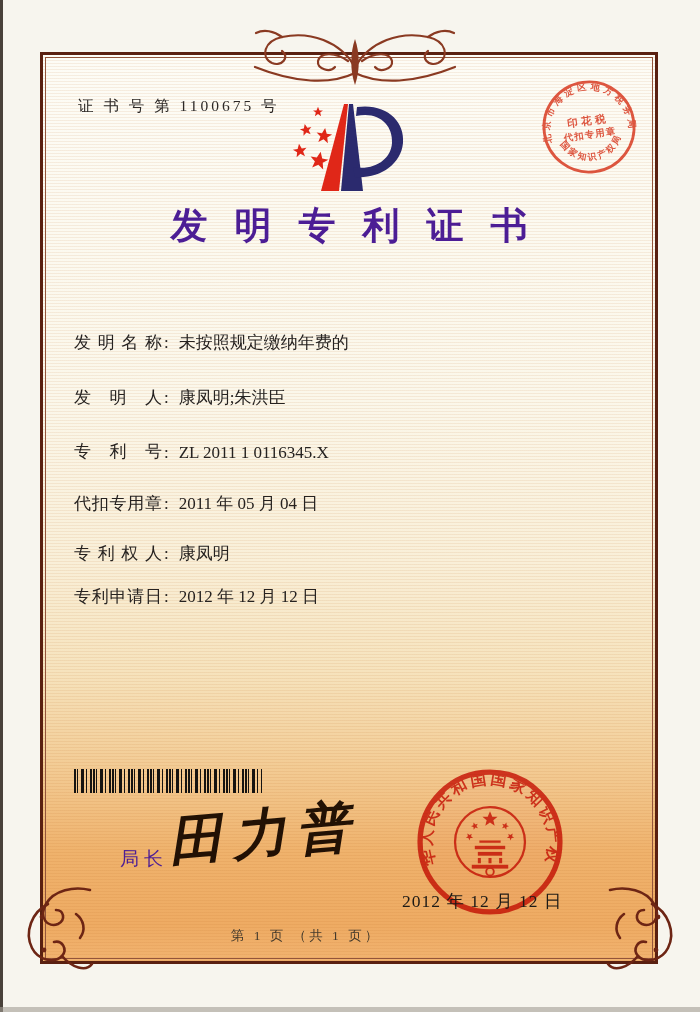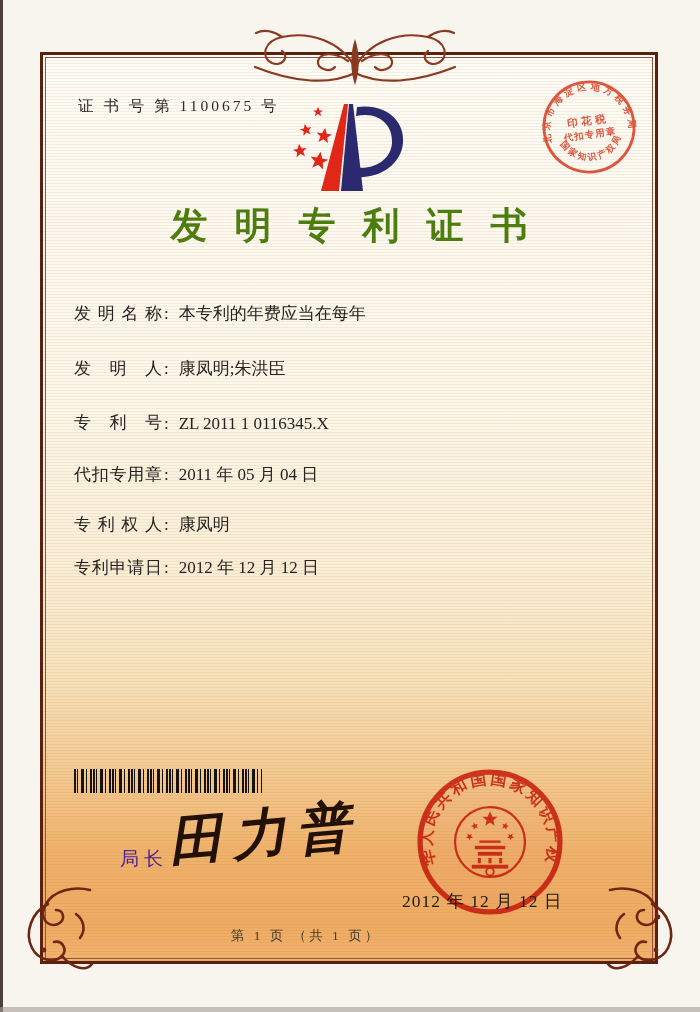--- a/index.html
+++ b/index.html
@@ -12,24 +12,24 @@
   
   .cert{left:40px;top:52px;width:618px;height:912px;border:3px solid #5a2010;box-sizing:border-box;
         background:
           repeating-linear-gradient(0deg, rgba(186,104,34,0.10) 0 1px, rgba(186,104,34,0) 1px 3px),
           linear-gradient(180deg,#fdfcf6 0%,#fbf7ea 38%,#f9efd8 56%,#f6e3bd 68%,#f3cd97 78%,#efb26c 88%,#eeab63 96%,#f1b370 100%);}
   .cert-inner-line{position:absolute;inset:2px;border:1px solid #93543a;pointer-events:none;}
   
   .certno{left:78px;top:96px;font-size:15.5px;letter-spacing:3px;color:#2c2826;}
   
   .title{left:40px;top:201px;width:618px;text-align:center;font-size:37px;font-weight:bold;
-         letter-spacing:27px;text-indent:27px;color:#4d7c0f;}
+         letter-spacing:27px;text-indent:27px;color:#4c1d95;}
   
   .frow{left:74px;font-size:17px;color:#262220;white-space:nowrap;}
-  .flabel{display:inline-block;width:88px;text-align:justify;text-align-last:justify;vertical-align:bottom;}
+  .flabel{display:inline-block;width:88px;text-align:justify;text-align-last:justify;vertical-align:bottom;margin-top:29px;}
   .fcolon{display:inline-block;margin:0 10px 0 2px;}
   
   .paras{left:67px;top:595px;width:576px;color:#32281f;}
   .paras p{margin:0;font-size:15.5px;line-height:24.8px;text-indent:2em;text-align:justify;font-style:italic;}
   
   .barcode{left:74px;top:769px;width:188px;height:24px;
     background:repeating-linear-gradient(90deg,
       #151311 0 2px, rgba(0,0,0,0) 2px 3px,
       #151311 3px 4px, rgba(0,0,0,0) 4px 7px,
       #151311 7px 10px, rgba(0,0,0,0) 10px 12px,
@@ -123,21 +123,21 @@
   <text x="60" y="57" font-size="12" letter-spacing="4" fill="#e0503a" font-weight="bold" text-anchor="middle">印花税</text>
   <text x="60" y="72" font-size="10.5" letter-spacing="1.5" fill="#e0503a" font-weight="bold" text-anchor="middle">代扣专用章</text>
   <text font-size="10" letter-spacing="2.5" fill="#e0503a" font-weight="bold">
     <textPath href="#stampArcBottom" startOffset="50%" text-anchor="middle">国家知识产权局</textPath>
   </text>
 </svg>
 
 <div class="abs title">发明专利证书</div>
 
 <div class="abs frow" style="top:302px;">
-  <span class="flabel">发明名称</span><span class="fcolon">:</span><span>本专利的年费应当在每年</span>
+  <span class="flabel">发明名称</span><span class="fcolon">:</span><span>未按照规定缴纳年费的</span>
 </div>
 <div class="abs frow" style="top:357px;">
   <span class="flabel">发明人</span><span class="fcolon">:</span><span>康凤明;朱洪臣</span>
 </div>
 <div class="abs frow" style="top:411px;">
   <span class="flabel">专利号</span><span class="fcolon">:</span><span>ZL 2011 1 0116345.X</span>
 </div>
 <div class="abs frow" style="top:463px;">
   <span class="flabel">代扣专用章</span><span class="fcolon">:</span><span>2011 年 05 月 04 日</span>
 </div>

